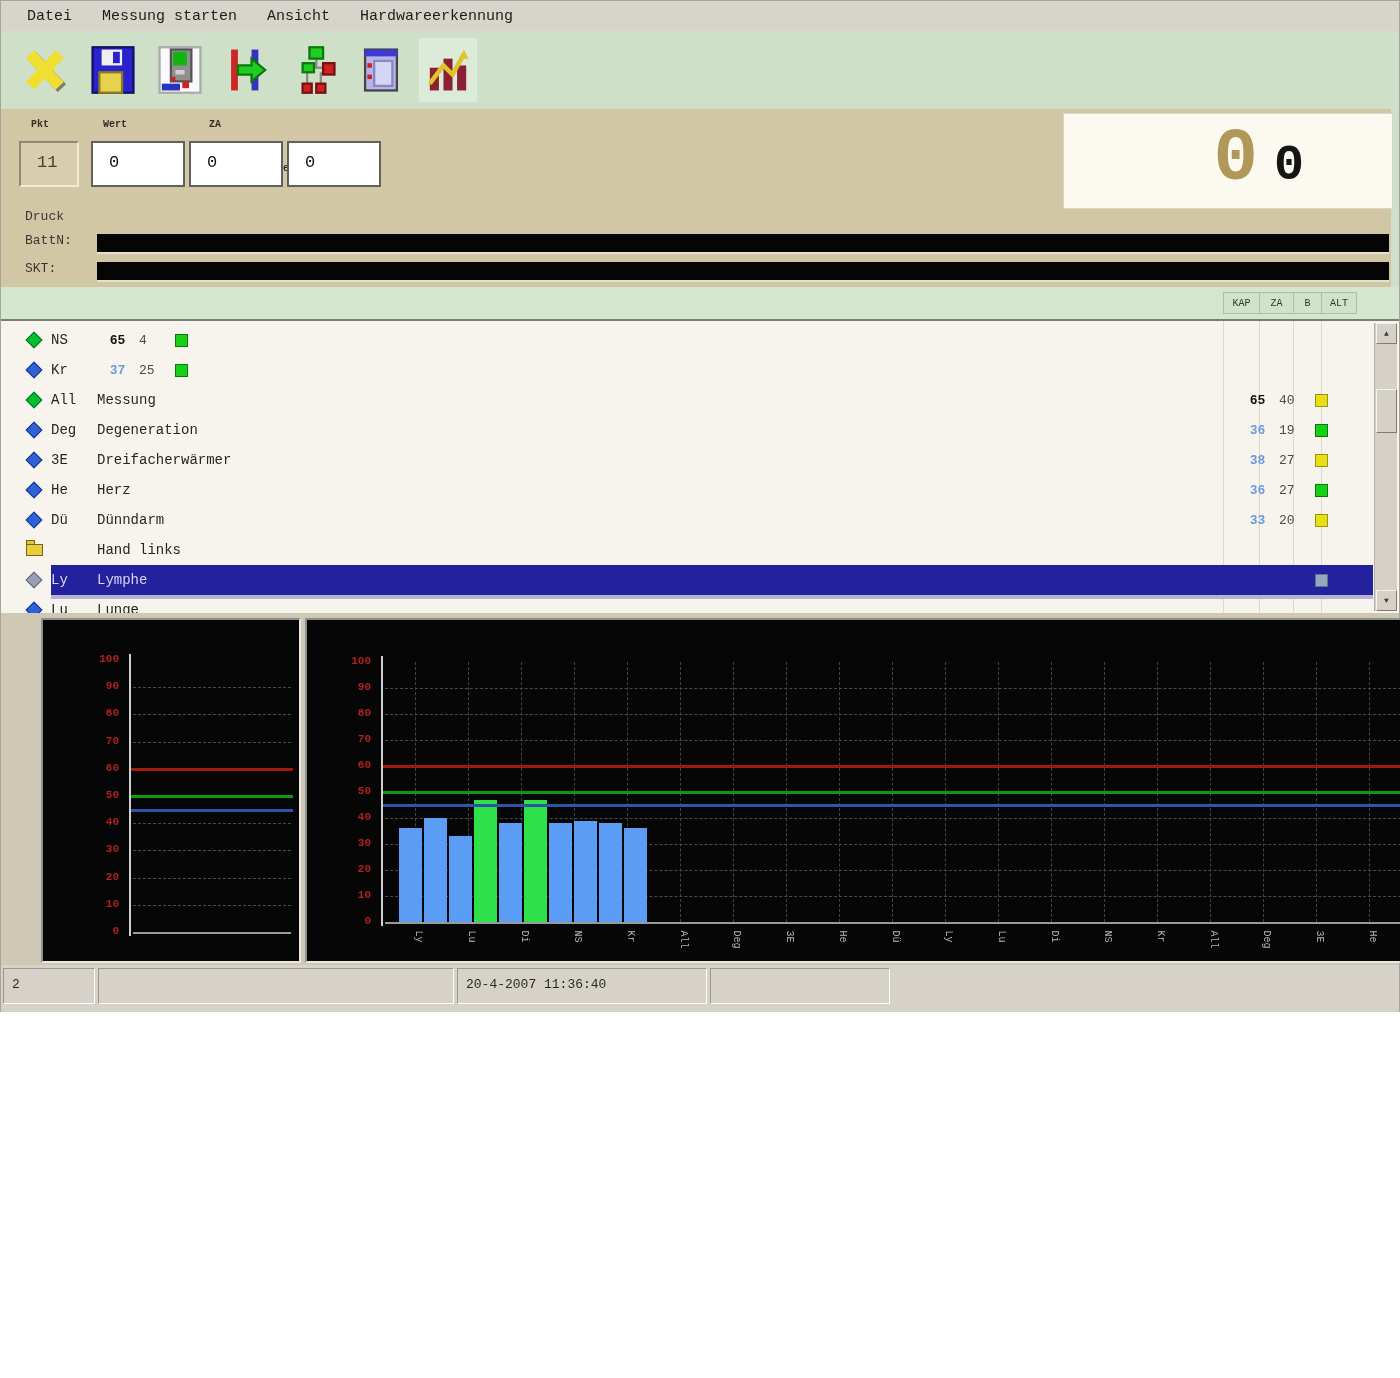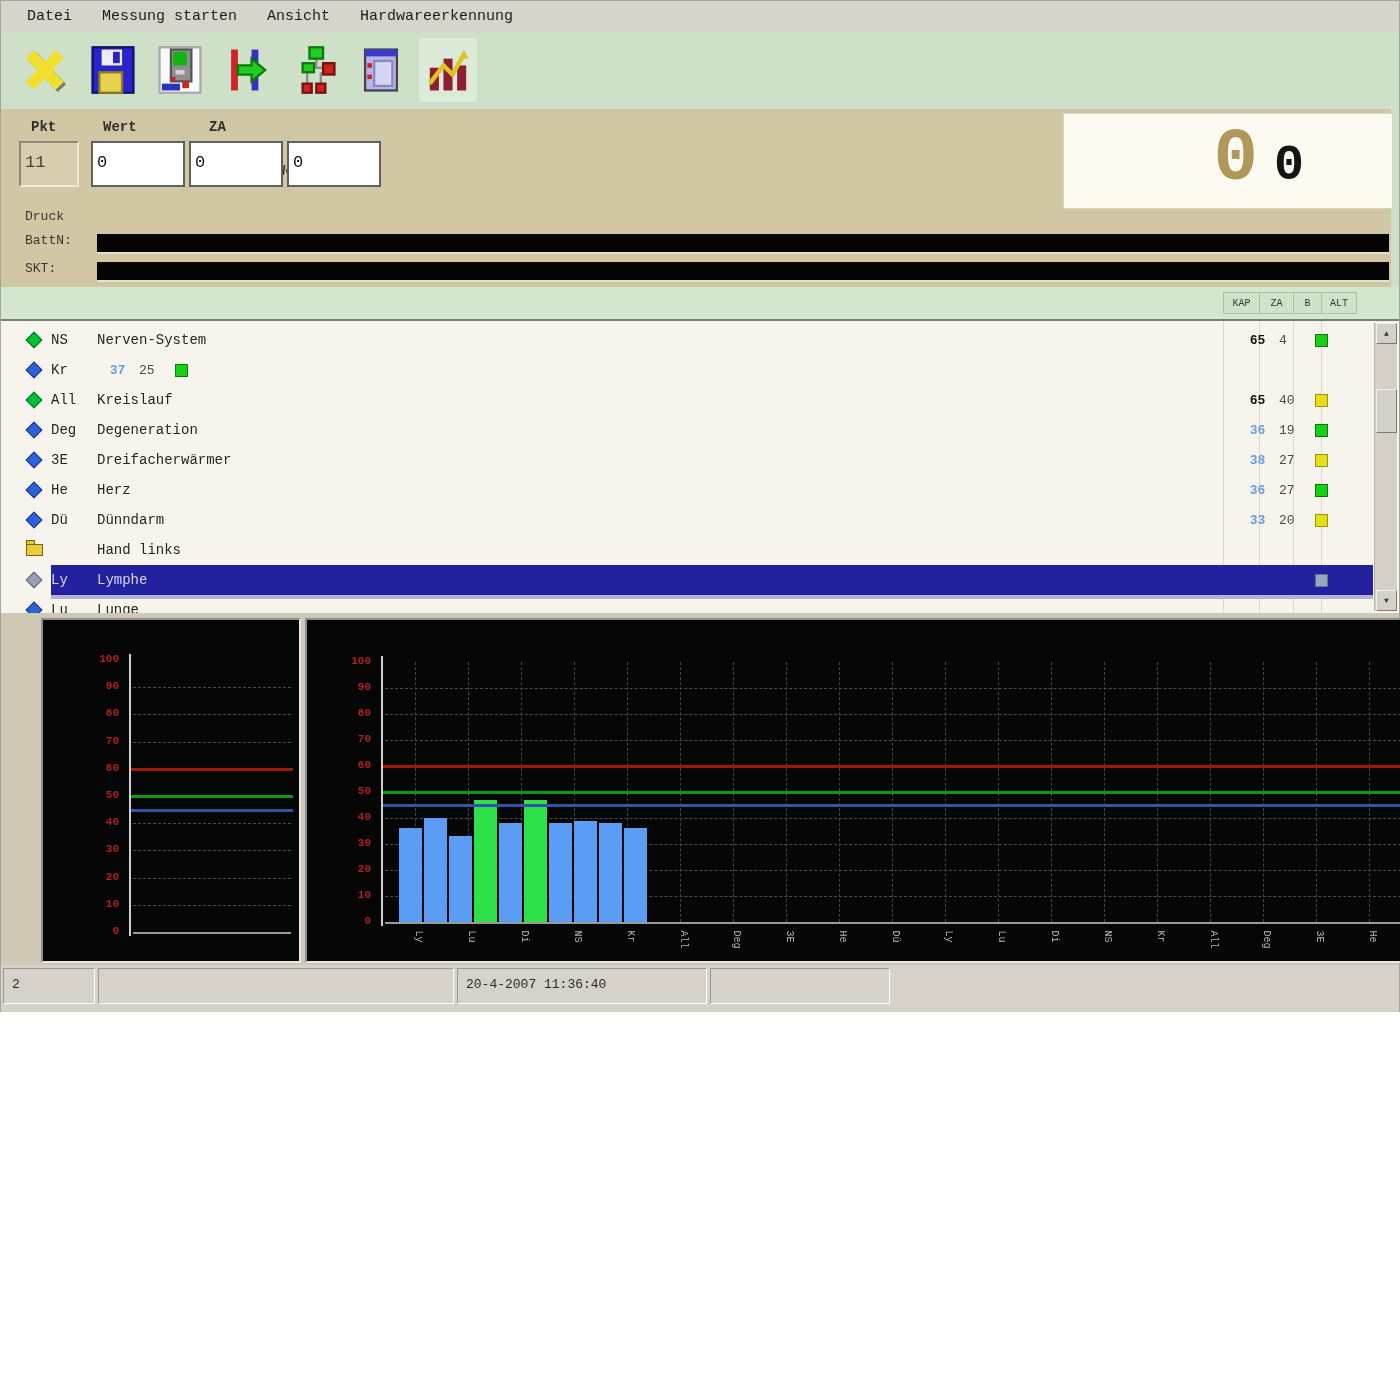--- a/index.html
+++ b/index.html
@@ -16,24 +16,24 @@
   
   #toolbar{position:absolute;left:0;top:30px;width:100%;height:78px;background:#cfe0c9;
            display:flex;align-items:center;gap:9px;padding-left:16px;box-sizing:border-box;}
   .tool-btn{width:58px;height:64px;border:none;background:transparent;display:flex;align-items:center;justify-content:center;padding:0;}
   .tool-btn:last-child{background:#dcebd7;}
   .tool-btn svg{width:46px;height:50px;}
 
   
   #beige{position:absolute;left:0;top:108px;width:100%;height:178px;background:#d2c7a5;}
   #beige .green-edge{position:absolute;right:0;top:0;width:8px;height:100%;background:#cfe0c9;}
-  .fld-label{position:absolute;top:10px;font-size:14px;font-weight:bold;color:#33302a;}
+  .fld-label{position:absolute;top:10px;font-size:10px;font-weight:bold;color:#33302a;}
   #pkt-label{left:30px;} #wert-label{left:102px;} #za-label{left:208px;} #wertalt-label{left:276px;margin-top:44px;}
   .fld{position:absolute;top:32px;height:46px;box-sizing:border-box;font-size:17px;color:#111;
-       padding:10px 0 0 4px;}
+       padding:10px 0 0 16px;}
   #pkt-field{left:18px;width:60px;background:#d8cdae;border:2px solid;border-color:#8d8975 #f0ead6 #f0ead6 #8d8975;color:#44413a;}
   #wert-field{left:90px;width:94px;background:#fff;border:2px solid #61605c;}
   #za-field{left:188px;width:94px;background:#fff;border:2px solid #61605c;}
   #wertalt-field{left:286px;width:94px;background:#fff;border:2px solid #61605c;}
   #display-box{position:absolute;left:1062px;top:4px;width:330px;height:96px;background:#fbf9f0;
                border:1px solid #d9d5c7;display:flex;align-items:baseline;justify-content:flex-end;
                padding-right:88px;box-sizing:border-box;}
   #display-primary{font-size:74px;line-height:90px;font-weight:bold;color:#b0975a;}
   #display-secondary{font-size:50px;font-weight:bold;color:#151515;margin-left:16px;}
   .gauge-label{position:absolute;left:24px;font-size:13px;color:#3a372f;}
@@ -228,21 +228,20 @@
       <div class="col-sep" style="left:1258px"></div>
       <div class="col-sep" style="left:1292px"></div>
       <div class="col-sep" style="left:1320px"></div>
       <div id="table-body">
           <div class="trow">
             <span class="ticon-wrap">
               <span class="nd nd-green-node"></span>
             </span>
             <div class="trow-right">
               <span class="tcode">NS</span>
-              <span class="tname">Nerven-System</span>
               <span class="tkap kap-black">65</span>
               <span class="tza">4</span>
               <span class="tb">
                 <span class="sq sq-green"></span>
               </span>
               <span class="talt"></span>
             </div>
           </div>
           <div class="trow">
             <span class="ticon-wrap">
@@ -257,21 +256,21 @@
               </span>
               <span class="talt"></span>
             </div>
           </div>
           <div class="trow">
             <span class="ticon-wrap">
               <span class="nd nd-green-node"></span>
             </span>
             <div class="trow-right">
               <span class="tcode">All</span>
-              <span class="tname">Kreislauf</span>
+              <span class="tname">Messung</span>
               <span class="tkap kap-black">65</span>
               <span class="tza">40</span>
               <span class="tb">
                 <span class="sq sq-yellow"></span>
               </span>
               <span class="talt"></span>
             </div>
           </div>
           <div class="trow">
             <span class="ticon-wrap">

